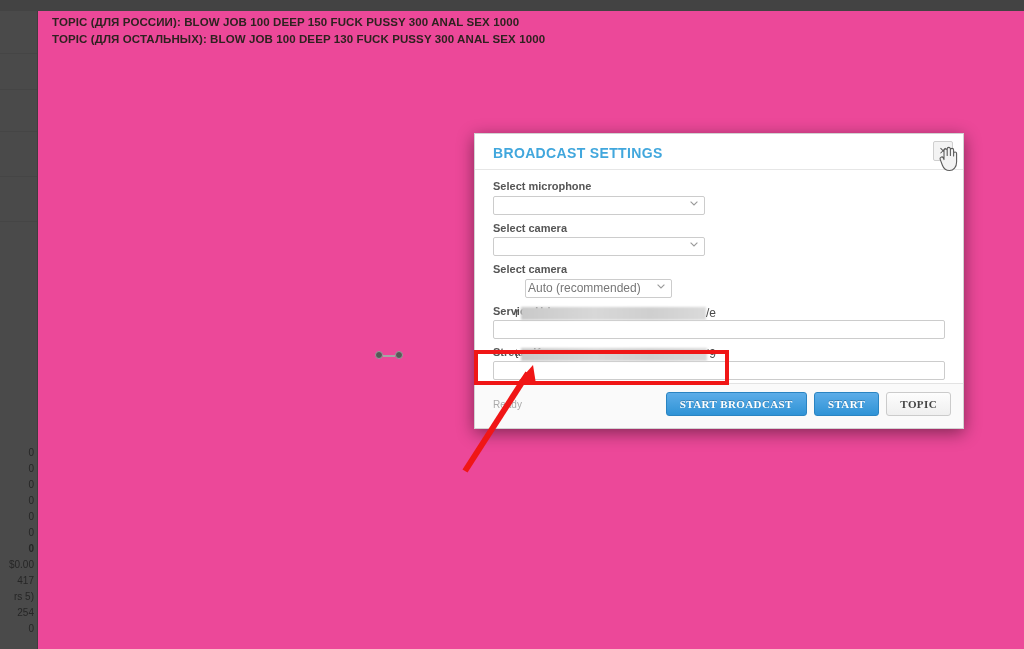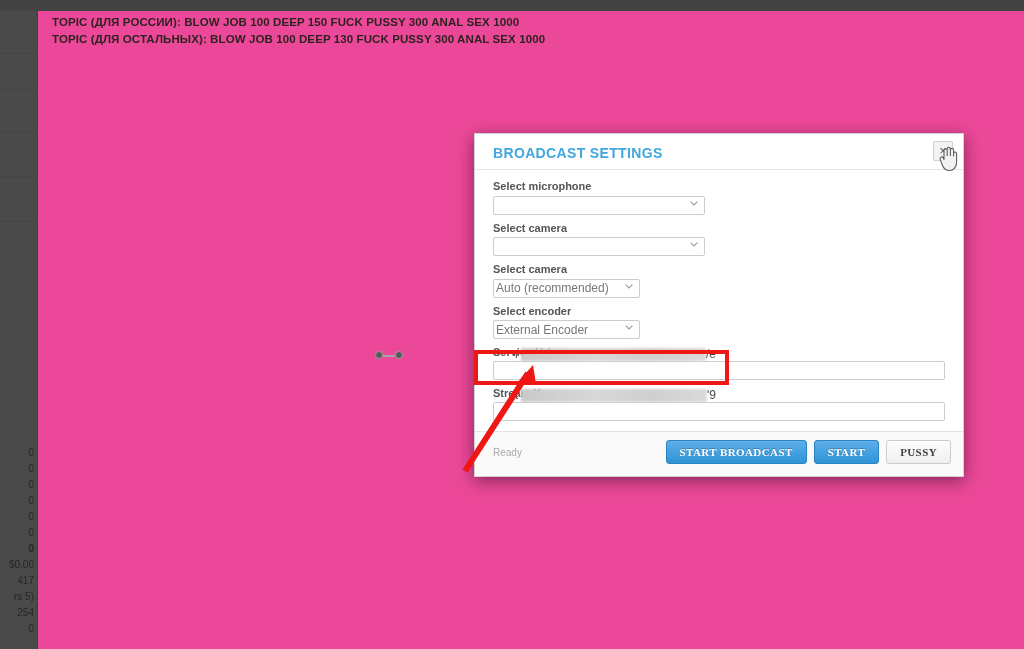--- a/index.html
+++ b/index.html
@@ -67,21 +67,21 @@
     border:1px solid #9b9b9b;background:#585858;box-sizing:border-box;
   }
   #player-glyph .node.n1{left:0;}
   #player-glyph .node.n2{right:0;}
   #player-glyph .bar{
     position:absolute;left:8px;top:3.5px;width:12px;height:2px;background:#a6a6a6;
   }
 
   
   #modal{
-    position:absolute;left:474px;top:133px;width:490px;height:344px;
+    position:absolute;left:474px;top:133px;width:490px;height:296px;
     background:#ffffff;
     box-shadow:0 4px 16px rgba(0,0,0,.45);
     border:1px solid #d2d2d2;
     box-sizing:border-box;
   }
   #modal-header{
     position:relative;height:35px;
     border-bottom:1px solid #e6e6e6;
     background:#fff;
   }
@@ -119,21 +119,21 @@
     padding:0 2px;
     box-sizing:border-box;
     font-family:"Liberation Sans","DejaVu Sans",sans-serif;
     -webkit-appearance:none;appearance:none;
   }
   .selwrap{position:relative;display:inline-block;}
   .selwrap .chev{
     position:absolute;right:7px;top:5px;width:8px;height:5px;pointer-events:none;
   }
   select.wide{width:212px;}
-  select.auto1{width:147px;}
+  select.auto1{width:147px;margin-left:32px;}
   select.auto2{width:147px;}
 
   input.ctl{
     display:block;width:100%;height:19px;
     border:1px solid #cccccc;border-radius:2px;
     background:#fff;font-size:12px;color:#555;
     padding:0 4px;box-sizing:border-box;
     font-family:"Liberation Sans","DejaVu Sans",sans-serif;
   }
   
@@ -272,31 +272,20 @@
       <span class="selwrap">
         <select class="ctl auto1">
           <option>Auto (recommended)</option>
         </select>
         <svg class="chev" viewBox="0 0 8 5">
             <path d="M0.6 0.6 L4 4 L7.4 0.6" fill="none" stroke="#9a9a9a" stroke-width="1.1"></path>
           </svg>
       </span>
     </div>
 
-    <div class="fld">
-      <div class="fld-label">Select encoder</div>
-      <span class="selwrap">
-        <select class="ctl auto2">
-          <option>External Encoder</option>
-        </select>
-        <svg class="chev" viewBox="0 0 8 5">
-            <path d="M0.6 0.6 L4 4 L7.4 0.6" fill="none" stroke="#9a9a9a" stroke-width="1.1"></path>
-          </svg>
-      </span>
-    </div>
 
     <div class="fld secret">
       <div class="fld-label">Service Url</div>
       <input class="ctl" type="text" readonly="" style="">
       <span class="pre" style="left:22px;">r</span>
       <span class="blur" style="left:28px;width:185px;"></span>
       <span class="post" style="left:213px;">/e</span>
     </div>
 
     <div class="fld secret">
@@ -307,21 +296,21 @@
       <span class="post" style="left:214px;">ʹ9</span>
     </div>
 
   </div>
 
   <div id="modal-footer">
     <div id="ready-label">Ready</div>
     <div id="footer-btns">
       <button class="btn primary">START BROADCAST</button>
       <button class="btn primary">START</button>
-      <button class="btn ghost">PUSSY</button>
+      <button class="btn ghost">TOPIC</button>
     </div>
   </div>
 </div>
 
 <div id="annotation">
   <div id="hl-box"></div>
   <svg style="position:absolute;left:0;top:0;width:1024px;height:649px;">
     <path d="M465 471 L528 373" stroke="#f01616" stroke-width="6" fill="none" stroke-linecap="butt"></path>
     <path d="M533 365 L518 382 L536 384 Z" fill="#f01616"></path>
   </svg>

